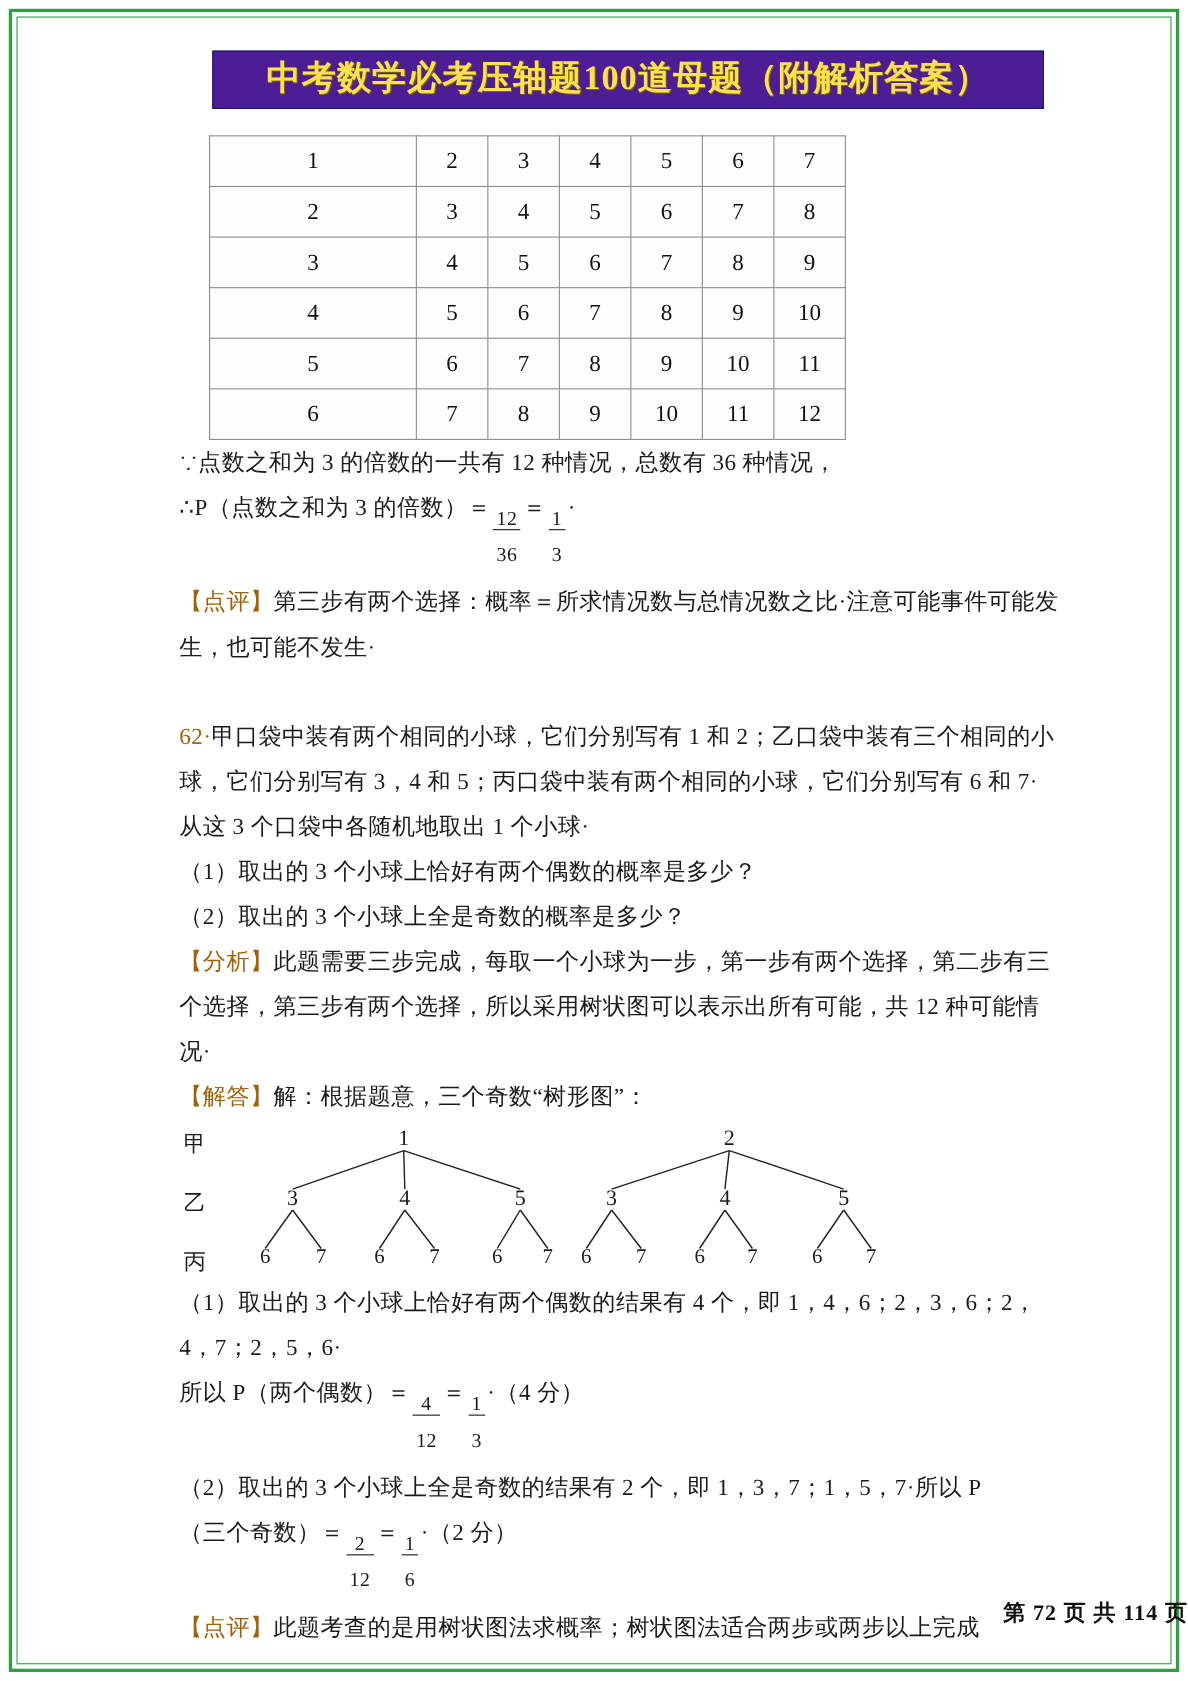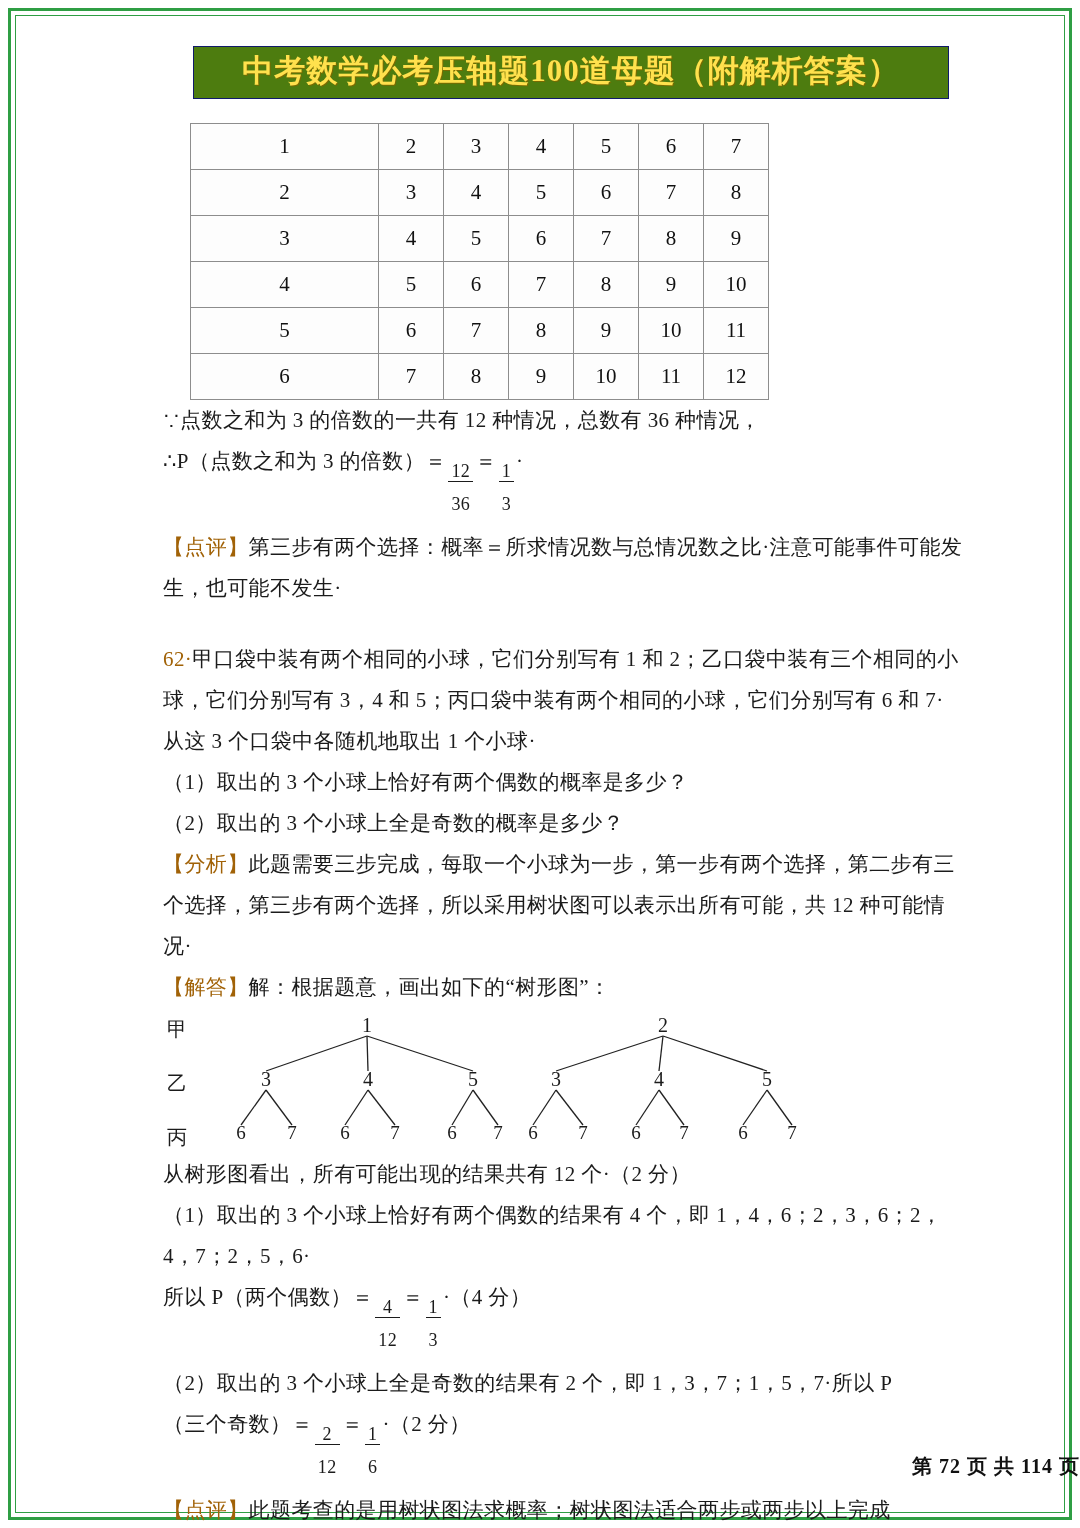--- a/index.html
+++ b/index.html
@@ -35,21 +35,21 @@
   
   #content {
     position: absolute;
     left: 163px;
     top: 46px;
     width: 800px;
   }
 
   
   .banner {
-    background: #4d7c0f;
+    background: #4c1d95;
     color: #ffe14d;
     font-family: "Liberation Serif", "DejaVu Serif", serif;
     font-weight: 700;
     font-size: 31px;
     letter-spacing: 1px;
     text-align: center;
     padding: 7px 4px 9px 4px;
     margin: 0 14px 0 30px;
     line-height: 1.12;
     border: 1px solid #101a6b;
@@ -81,21 +81,21 @@
   
   .para {
     font-size: 21px;
     line-height: 41px;
     margin: 0;
     letter-spacing: 0.4px;
     color: #1b1b1b;
   }
   .blue { color: #a16207; }
   .gap-sm { }
-  .gap-lg { margin-top: 30px; }
+  .gap-lg { margin-top: 40px; }
 
   
   .frac {
     display: inline-flex;
     flex-direction: column;
     align-items: center;
     vertical-align: -0.52em;
     font-size: 18px;
     line-height: 1.05;
     margin: 0 2px;
@@ -228,21 +228,21 @@
   </p>
 
   <p class="para">（1）取出的 3 个小球上恰好有两个偶数的概率是多少？</p>
   <p class="para">（2）取出的 3 个小球上全是奇数的概率是多少？</p>
 
   <p class="para gap-sm">
     <span class="blue">【分析】</span><span>此题需要三步完成，每取一个小球为一步，第一步有两个选择，第二步有三个选择，第三步有两个选择，所以采用树状图可以表示出所有可能，共 12 种可能情况·</span>
   </p>
 
   <p class="para">
-    <span class="blue">【解答】</span><span>解：根据题意，画出如下的“树形图”：</span>
+    <span class="blue">【解答】</span><span>解：根据题意，三个奇数“树形图”：</span>
   </p>
 
   <div class="tree-block">
     <svg id="tree-svg" width="800" height="142">
         <line x1="204" y1="24" x2="103" y2="59" stroke="#222" stroke-width="1.3"></line>
         <line x1="103" y1="78" x2="78" y2="113" stroke="#222" stroke-width="1.3"></line>
         <line x1="103" y1="78" x2="129" y2="113" stroke="#222" stroke-width="1.3"></line>
         <line x1="204" y1="24" x2="205" y2="59" stroke="#222" stroke-width="1.3"></line>
         <line x1="205" y1="78" x2="182" y2="113" stroke="#222" stroke-width="1.3"></line>
         <line x1="205" y1="78" x2="232" y2="113" stroke="#222" stroke-width="1.3"></line>
@@ -258,21 +258,20 @@
         <line x1="500" y1="24" x2="604" y2="59" stroke="#222" stroke-width="1.3"></line>
         <line x1="604" y1="78" x2="580" y2="113" stroke="#222" stroke-width="1.3"></line>
         <line x1="604" y1="78" x2="629" y2="113" stroke="#222" stroke-width="1.3"></line>
       </svg>
     <span class="tree-label" style="left:4px; top:4px;">甲</span>
     <span class="tree-label" style="left:4px; top:58px;">乙</span>
     <span class="tree-label" style="left:4px; top:112px;">丙</span>
     <span id="tree-nodes"><span class="node" style="left: 204px; top: 2px;">1</span><span class="node" style="left: 103px; top: 56px;">3</span><span class="node leaf" style="left: 78px; top: 110px;">6</span><span class="node leaf" style="left: 129px; top: 110px;">7</span><span class="node" style="left: 205px; top: 56px;">4</span><span class="node leaf" style="left: 182px; top: 110px;">6</span><span class="node leaf" style="left: 232px; top: 110px;">7</span><span class="node" style="left: 310px; top: 56px;">5</span><span class="node leaf" style="left: 289px; top: 110px;">6</span><span class="node leaf" style="left: 335px; top: 110px;">7</span><span class="node" style="left: 500px; top: 2px;">2</span><span class="node" style="left: 393px; top: 56px;">3</span><span class="node leaf" style="left: 370px; top: 110px;">6</span><span class="node leaf" style="left: 420px; top: 110px;">7</span><span class="node" style="left: 496px; top: 56px;">4</span><span class="node leaf" style="left: 473px; top: 110px;">6</span><span class="node leaf" style="left: 521px; top: 110px;">7</span><span class="node" style="left: 604px; top: 56px;">5</span><span class="node leaf" style="left: 580px; top: 110px;">6</span><span class="node leaf" style="left: 629px; top: 110px;">7</span></span>
   </div>
 
-  <p class="para">从树形图看出，所有可能出现的结果共有 12 个·（2 分）</p>
 
   <p class="para">（1）取出的 3 个小球上恰好有两个偶数的结果有 4 个，即 1，4，6；2，3，6；2，4，7；2，5，6·</p>
 
   <p class="para gap-sm">
     <span>所以 P（两个偶数）＝</span><span class="frac">
         <span class="num">4</span>
         <span class="den">12</span>
       </span><span>＝</span><span class="frac">
         <span class="num">1</span>
         <span class="den">3</span>

